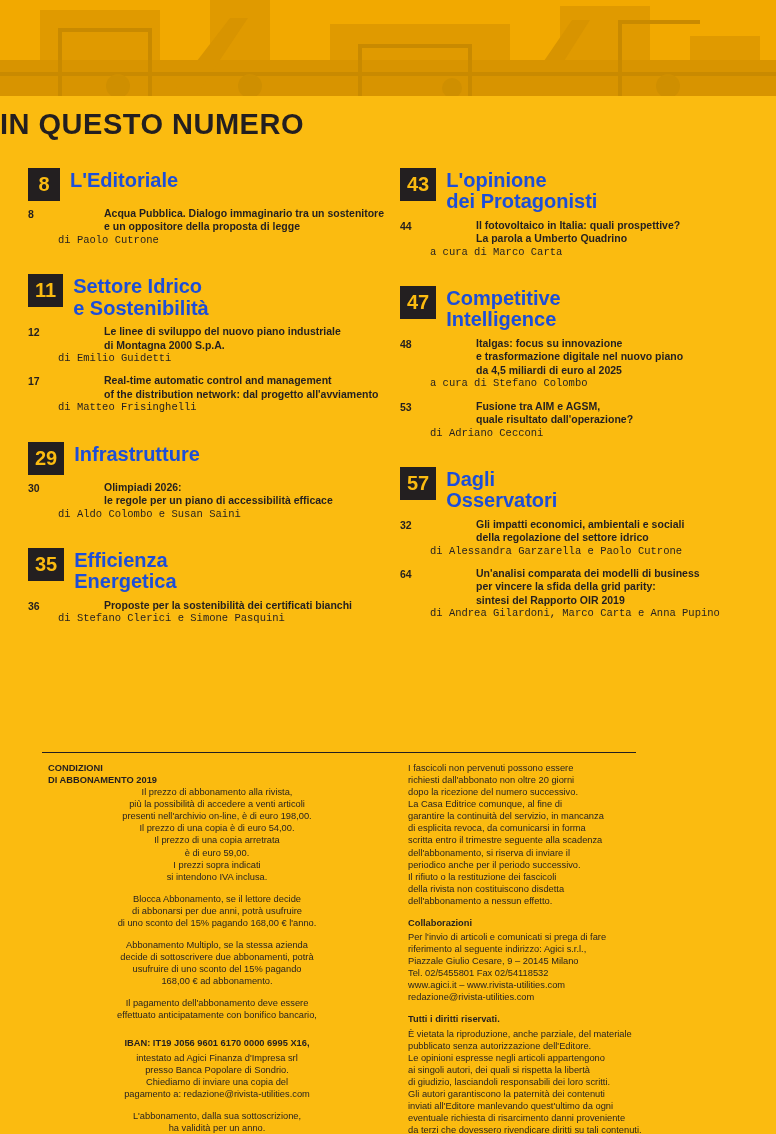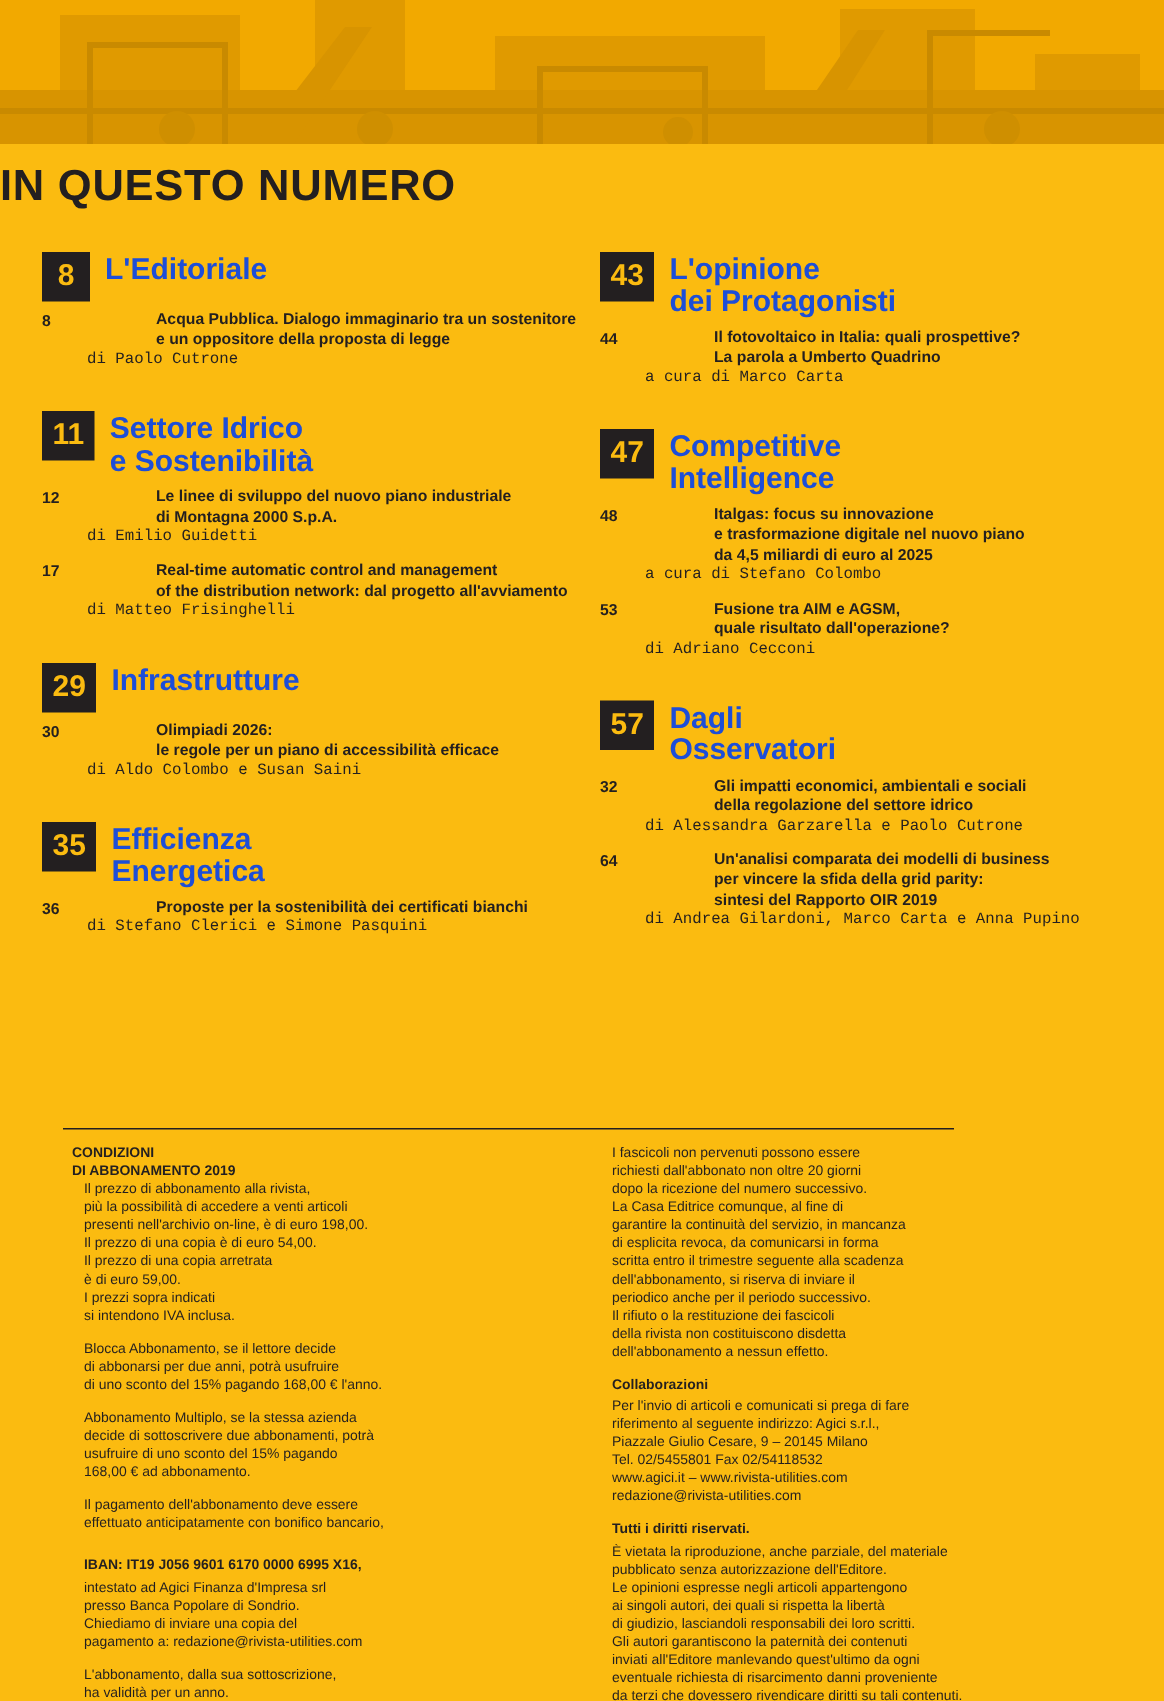--- a/index.html
+++ b/index.html
@@ -141,21 +141,21 @@
     margin-bottom: 0;
   }
   .foot-p {
     white-space: pre-line;
     margin-bottom: 10px;
   }
   .foot-sub {
     font-weight: bold;
     margin-bottom: 2px;
   }
-  .indent { padding-left: 8px; }
+  .indent { padding-left: 8px; text-align: center; }
 </style>
 </head>
 <body>
 
 <div class="banner">
   <svg width="776" height="96" viewBox="0 0 776 96" xmlns="http://www.w3.org/2000/svg">
     <rect x="0" y="0" width="776" height="96" fill="#f2a900"></rect>
     <g fill="#e09a00">
       <rect x="40" y="10" width="120" height="86"></rect>
       <rect x="210" y="0" width="60" height="96"></rect>

